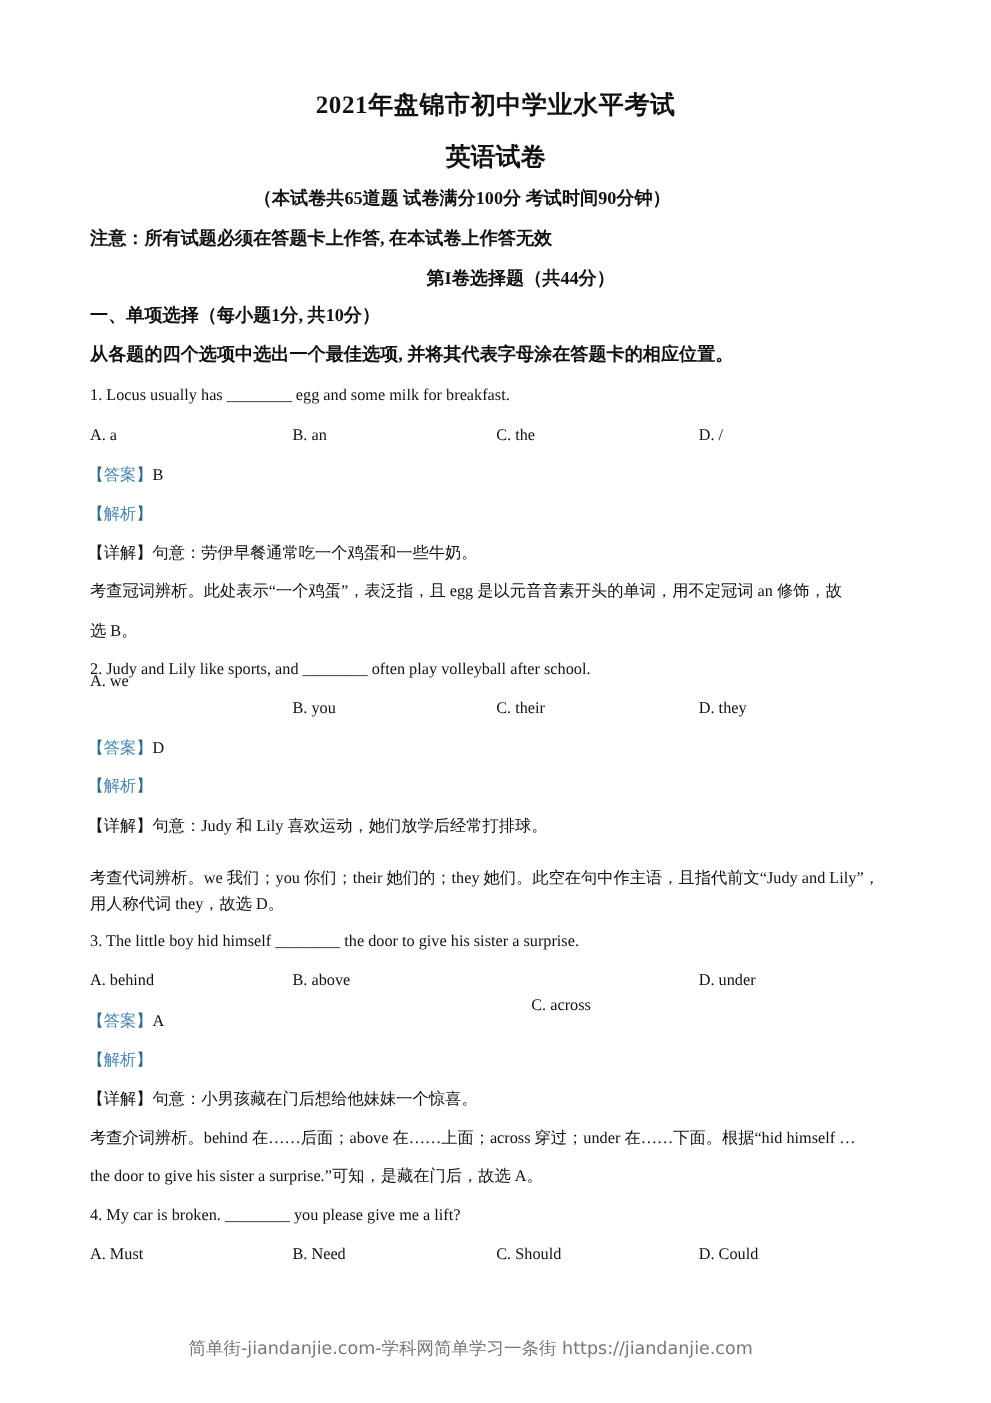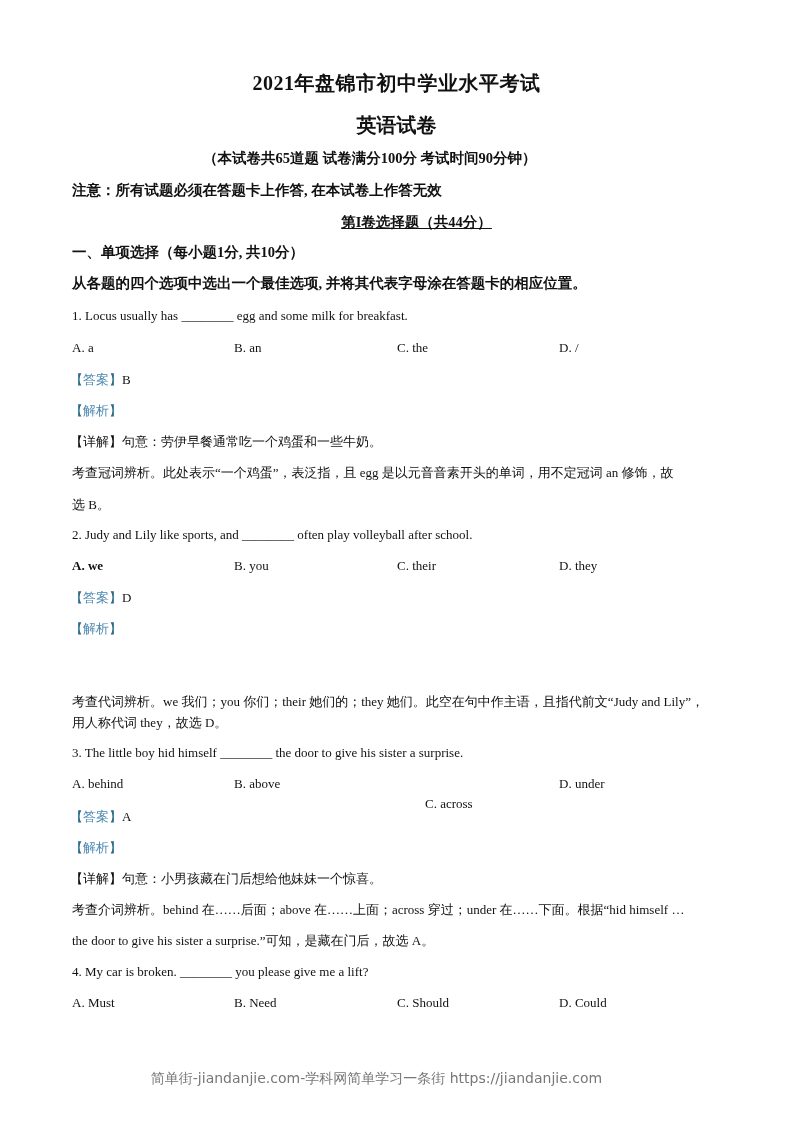--- a/index.html
+++ b/index.html
@@ -15,21 +15,21 @@
       font-size: 20px; font-weight: bold; letter-spacing: 0.5px;
     }
     .subtitle {
       left: 0; width: 793px; text-align: center; top: 112px;
       font-size: 20px; font-weight: bold;
     }
     .exam-info {
       left: 203px; top: 149px; font-size: 14.5px; font-weight: bold;
     }
     .notice { left: 72px; top: 181px; font-size: 14.5px; font-weight: bold; }
-    .section-title { left: 0; width: 793px; text-align: center; top: 213px; font-size: 14.5px; font-weight: bold; padding-left: 40px; box-sizing: border-box; text-decoration: underline; }
+    .section-title { left: 0; width: 793px; text-align: center; top: 213px; font-size: 14.5px; font-weight: bold; padding-left: 40px; box-sizing: border-box; }
     .part-title { left: 72px; top: 243px; font-size: 14.5px; font-weight: bold; }
     .instruction { left: 72px; top: 274px; font-size: 14.5px; font-weight: bold; }
 
     .line { left: 72px; font-size: 13px; }
     .opt { font-size: 13px; }
     .label-bracket { color: #2e6a8a; }
     .label-text { color: #4a86b0; }
     .answer-val { color: #111111; }
     .footer {
       left: 0; width: 753px; text-align: center; top: 1070px;
@@ -61,29 +61,32 @@
   <div class="abs line" style="top:402px;left:70px;">
     <span class="label-bracket">【</span><span class="label-text">解析</span><span class="label-bracket">】</span>
   </div>
   <div class="abs line" style="top:464px;">考查冠词辨析。此处表示“一个鸡蛋”，表泛指，且 egg 是以元音音素开头的单词，用不定冠词 an 修饰，故</div>
   <div class="abs line" style="top:433px;left:70px;">
     <span>【</span><span>详解</span><span>】</span><span>句意：劳伊早餐通常吃一个鸡蛋和一些牛奶。</span>
   </div>
   <div class="abs line" style="top:496px;">选 B。</div>
 
   <div class="abs line" style="top:527px;">2. Judy and Lily like sports, and ________ often play volleyball after school.</div>
-  <div class="abs opt" style="left:72px;top:558px;font-weight:bold;">A. we</div>
+  <div class="abs opt" style="left:72px;top:537px;">A. we</div>
   <div class="abs opt" style="left:234px;top:558px;">B. you</div>
   <div class="abs opt" style="left:397px;top:558px;">C. their</div>
   <div class="abs opt" style="left:559px;top:558px;">D. they</div>
   <div class="abs line" style="top:589px;left:70px;">
     <span class="label-bracket">【</span><span class="label-text">答案</span><span class="label-bracket">】</span><span class="answer-val">D</span>
   </div>
   <div class="abs line" style="top:620px;left:70px;">
     <span class="label-bracket">【</span><span class="label-text">解析</span><span class="label-bracket">】</span>
+  </div>
+  <div class="abs line" style="top:652px;left:70px;">
+    <span>【</span><span>详解</span><span>】</span><span>句意：Judy 和 Lily 喜欢运动，她们放学后经常打排球。</span>
   </div>
   <div class="abs line" style="top:683px;margin-top:10px;">考查代词辨析。we 我们；you 你们；their 她们的；they 她们。此空在句中作主语，且指代前文“Judy and Lily”，</div>
   <div class="abs line" style="top:714px;">用人称代词 they，故选 D。</div>
 
   <div class="abs line" style="top:745px;">3. The little boy hid himself ________ the door to give his sister a surprise.</div>
   <div class="abs opt" style="left:72px;top:776px;">A. behind</div>
   <div class="abs opt" style="left:234px;top:776px;">B. above</div>
   <div class="abs opt" style="left:397px;top:796px;margin-left:28px;">C. across</div>
   <div class="abs opt" style="left:559px;top:776px;">D. under</div>
   <div class="abs line" style="top:808px;left:70px;">

